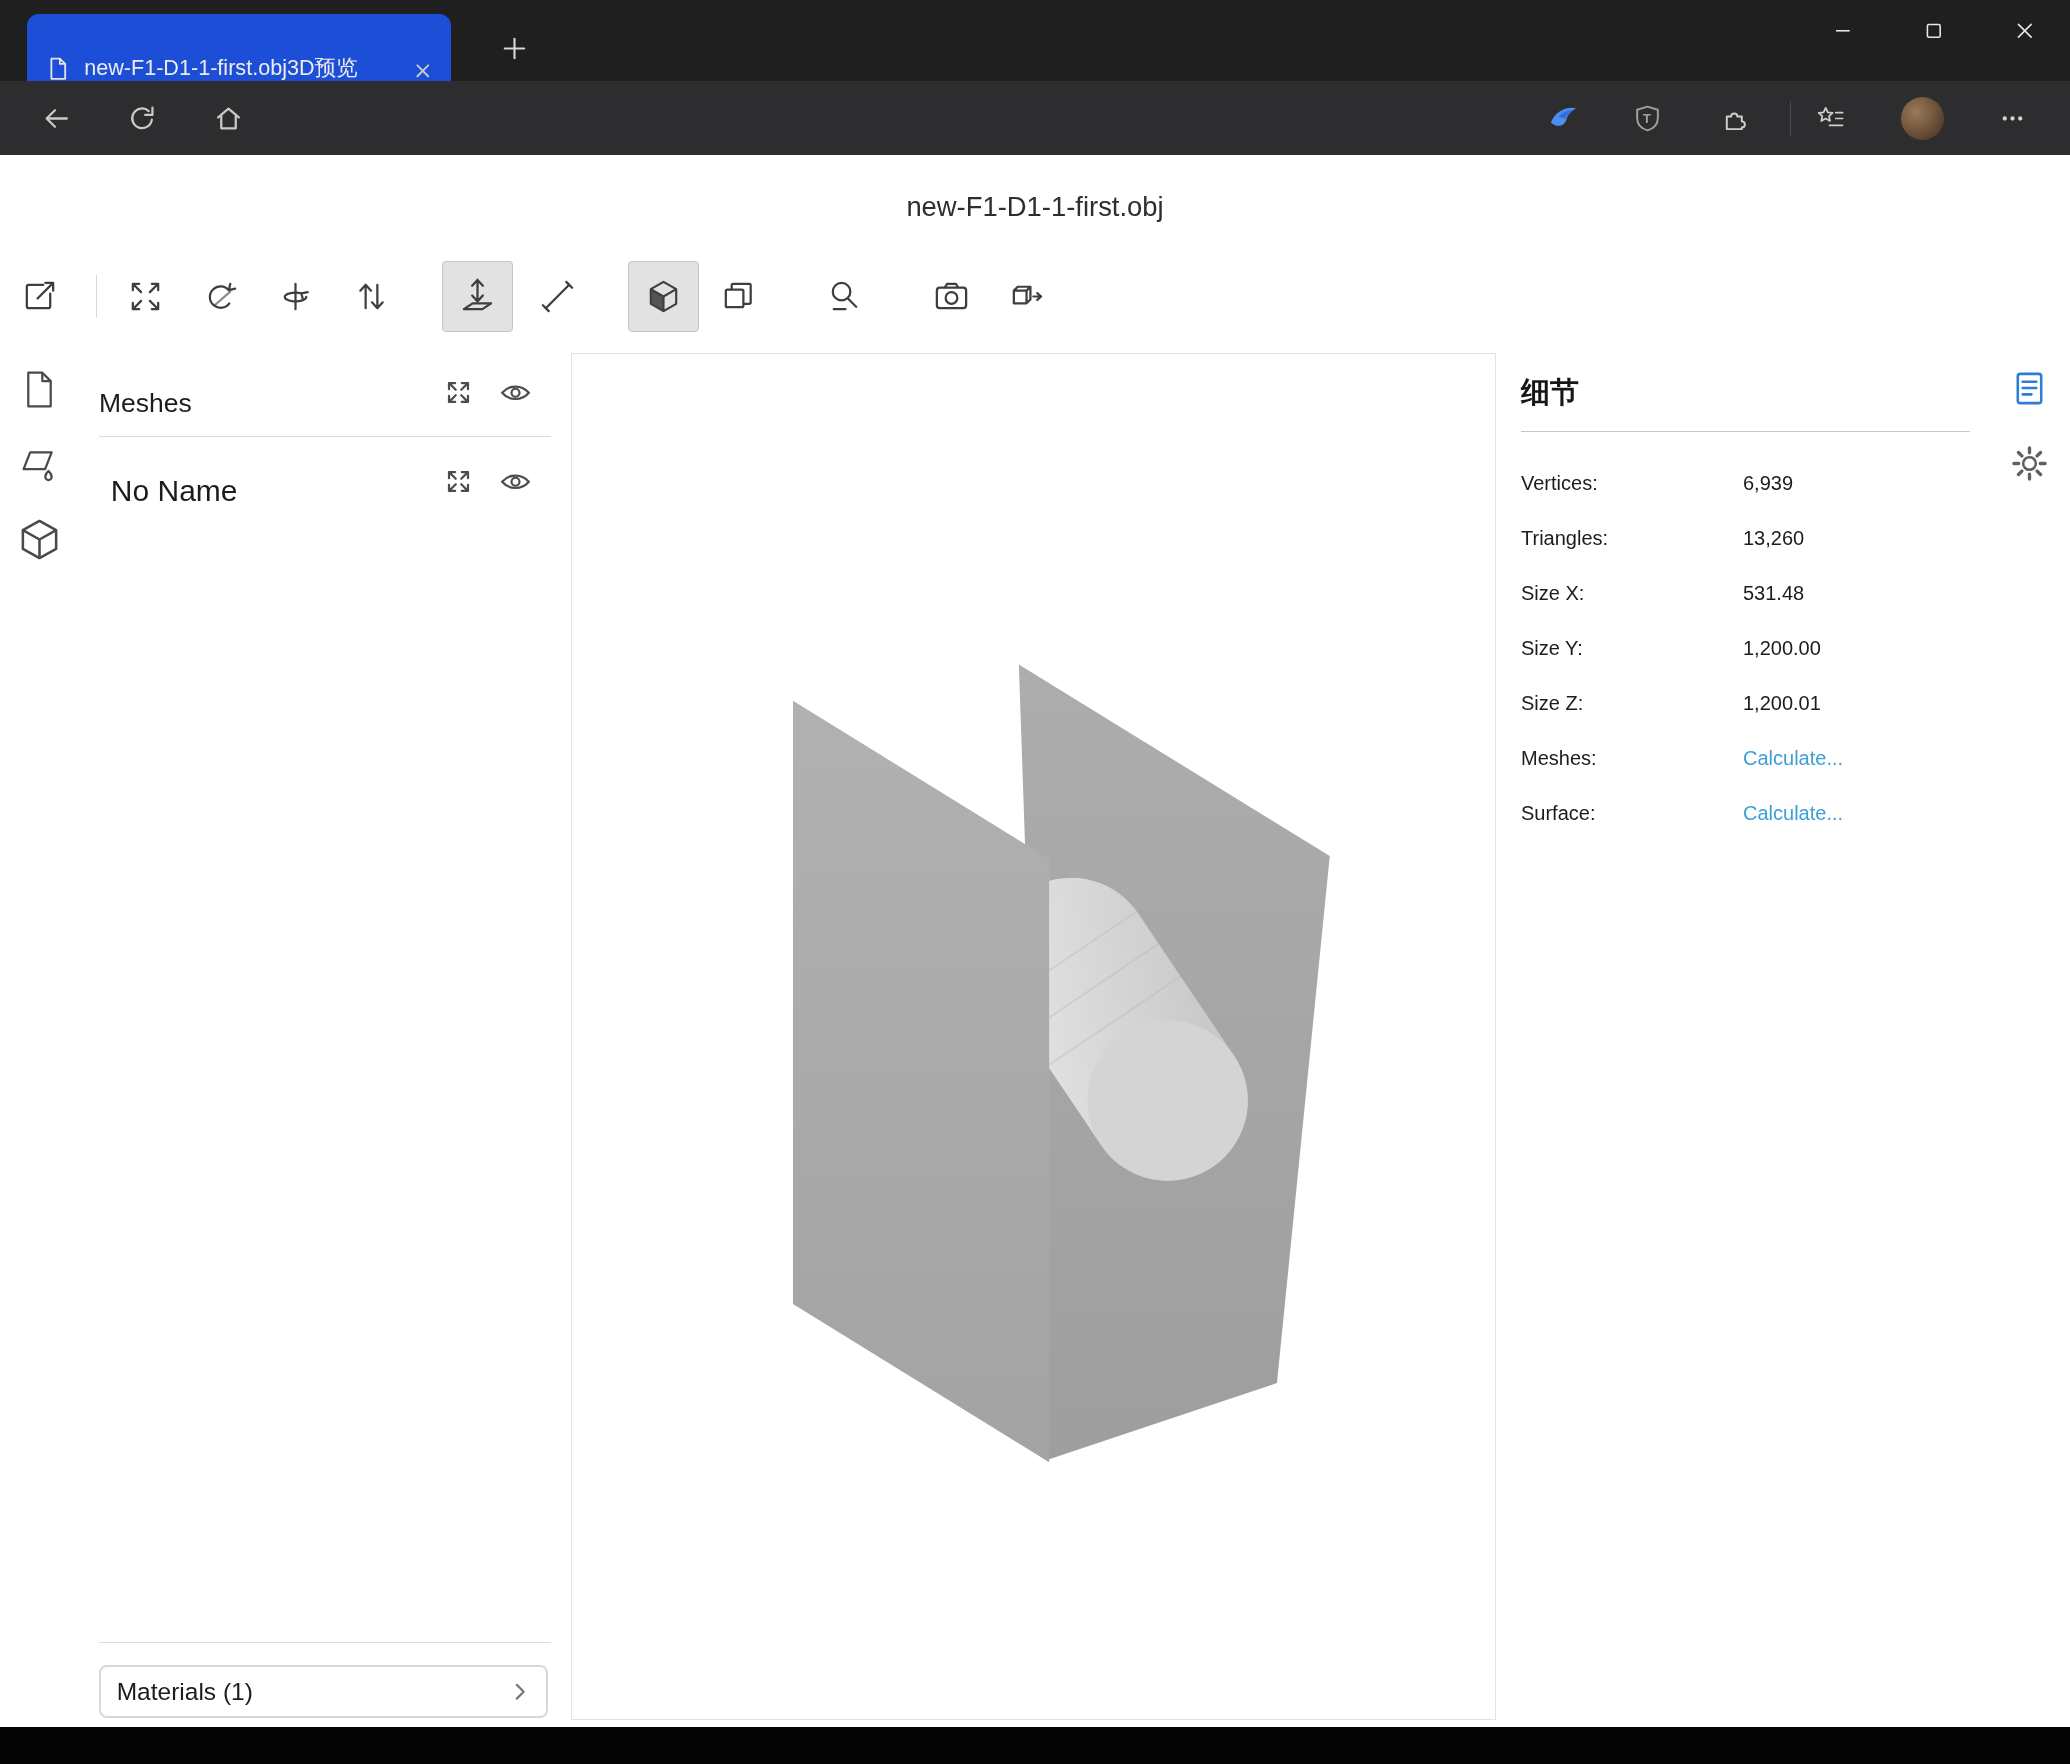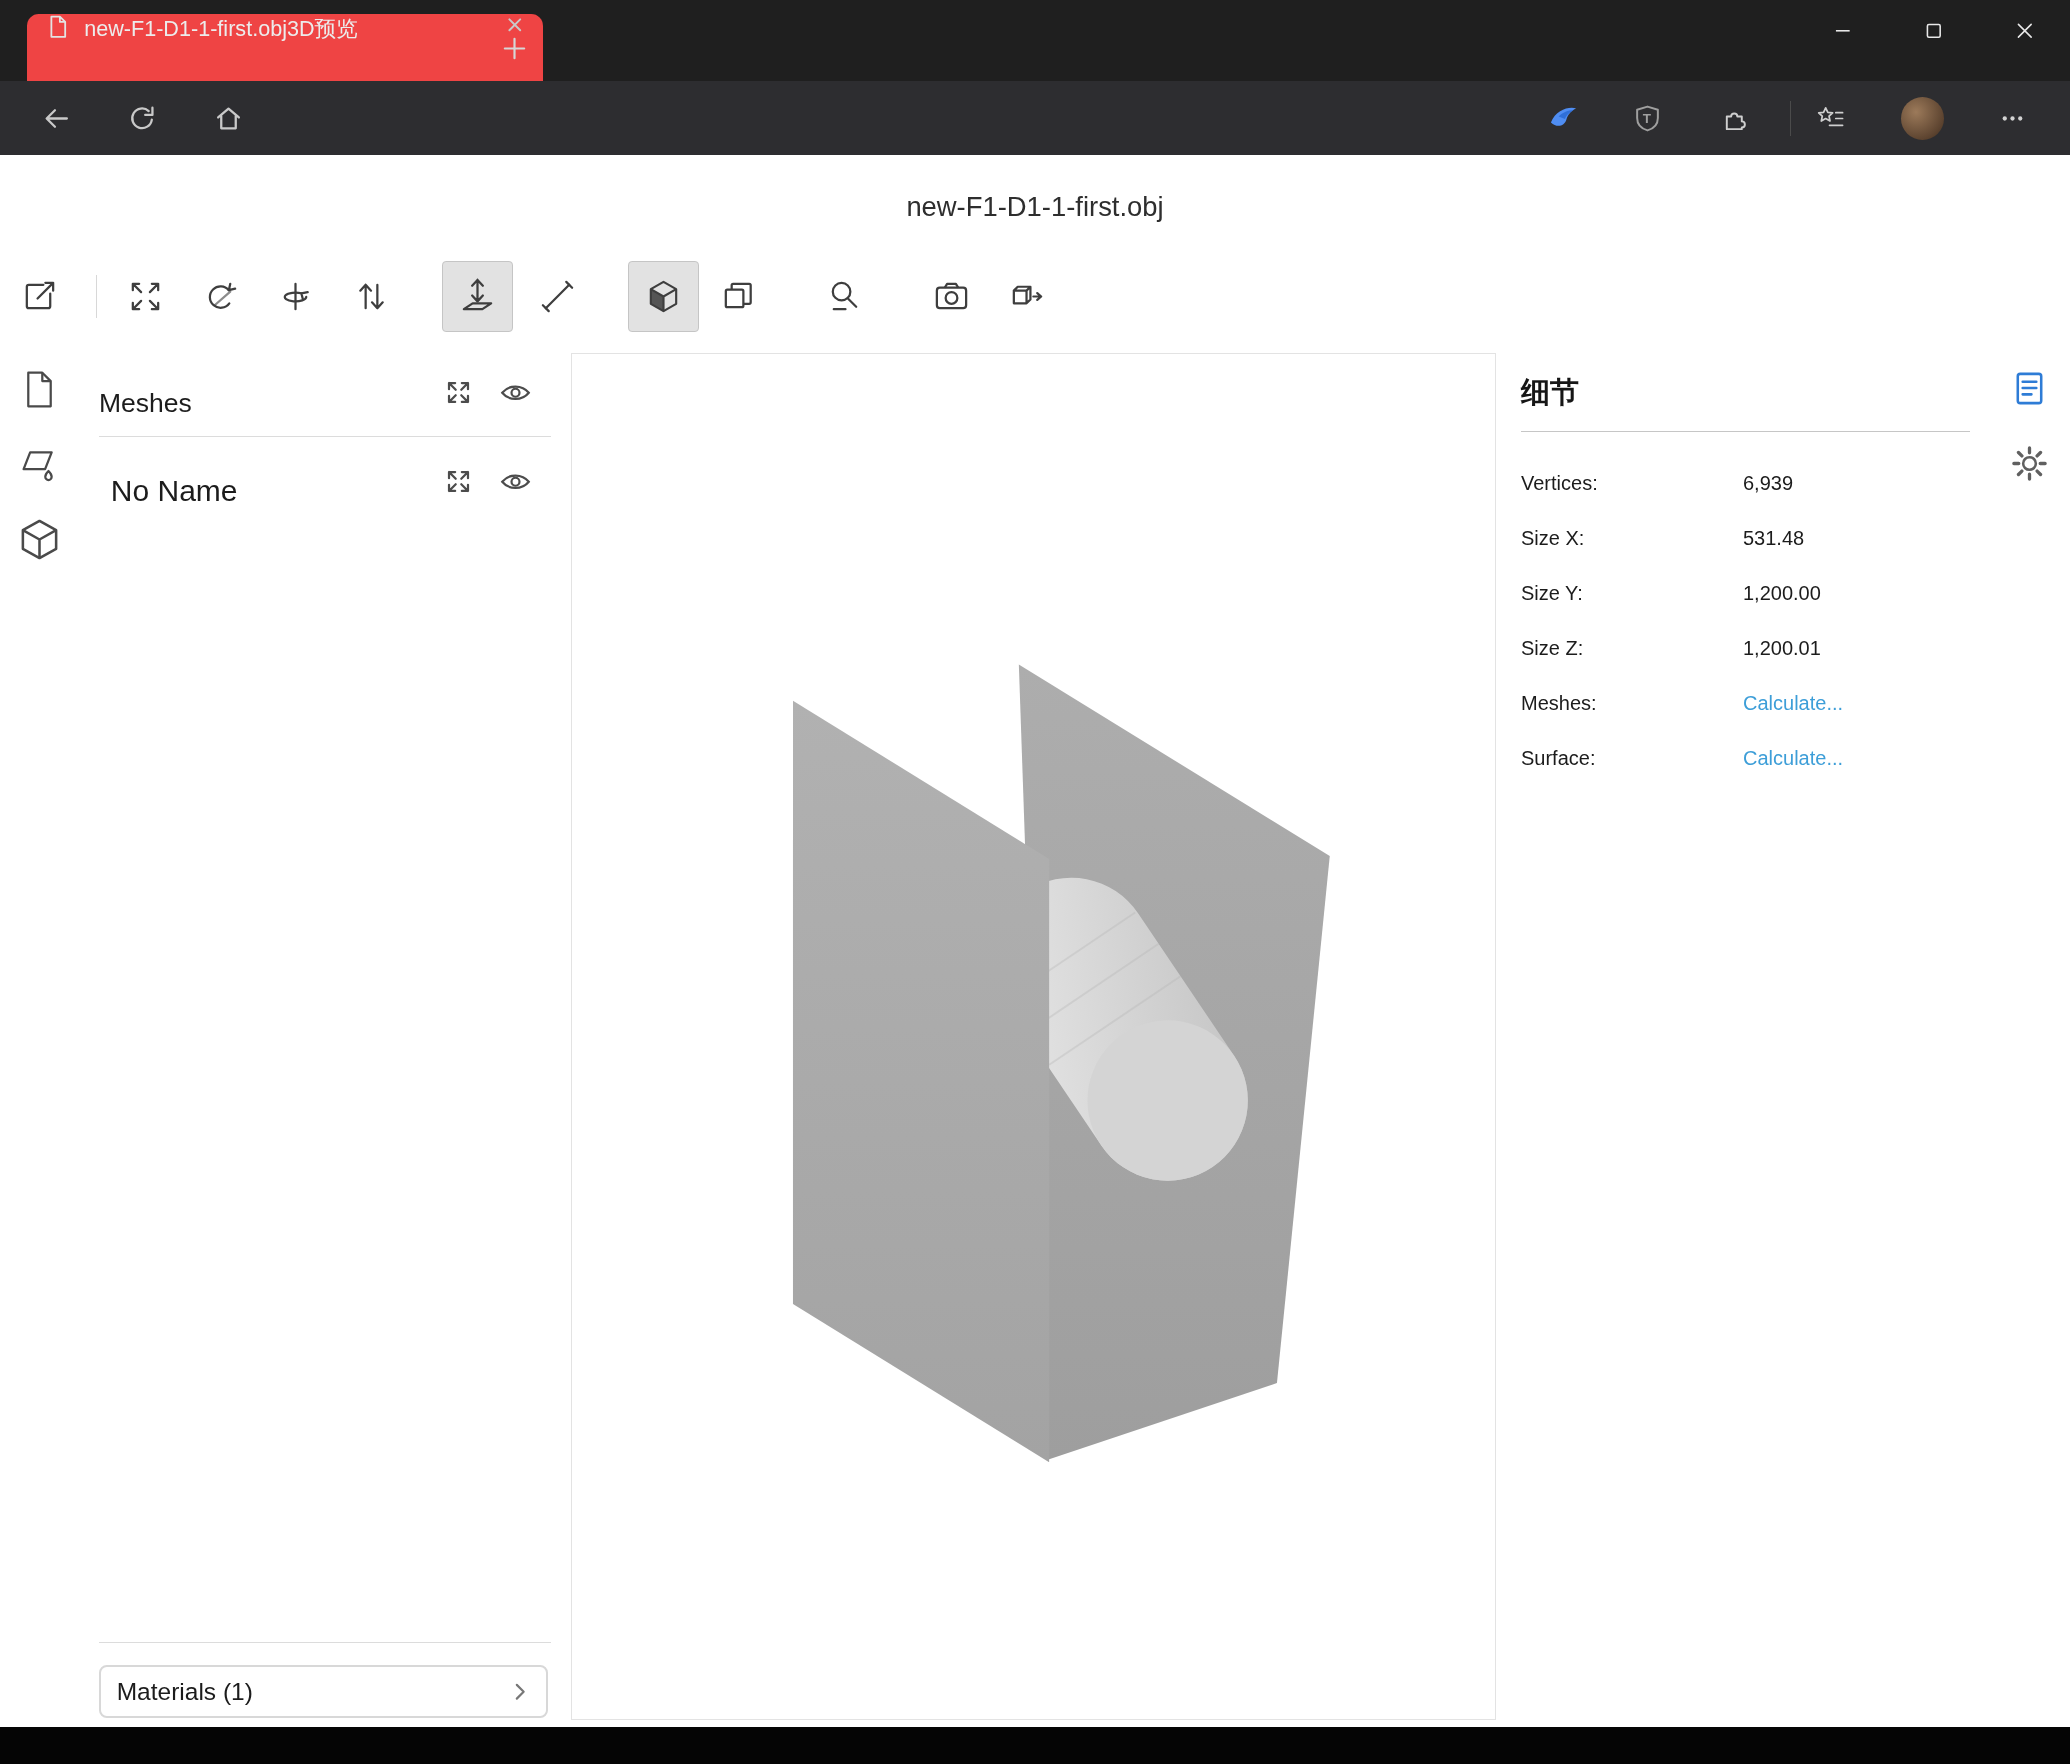--- a/index.html
+++ b/index.html
@@ -2,22 +2,22 @@
 <html><head>
 <meta charset="utf-8">
 <style>
   * { margin:0; padding:0; box-sizing:border-box; }
   html,body { background:#000; }
   .screen { position:relative; width:2070px; height:1764px; overflow:hidden;
             font-family:"Liberation Sans","DejaVu Sans",sans-serif; background:#fff; }
 
   
   .titlebar { position:absolute; left:0; top:0; width:2070px; height:81px; background:#1f1f1f; }
-  .tab { position:absolute; left:27.4px; top:13.7px; width:516px; height:68px; background:#ef4444;
-         border-radius:11.8px 11.8px 0 0; display:flex; align-items:flex-start; gap:13.7px; padding:0 17.6px;
+  .tab { position:absolute; left:27.4px; top:13.7px; width:424px; height:68px; background:#1d4ed8;
+         border-radius:11.8px 11.8px 0 0; display:flex; align-items:flex-end; gap:13.7px; padding:0 17.6px;
          color:#ececec; }
   .tab-title { font-size:21.6px; white-space:nowrap; overflow:hidden; text-overflow:ellipsis; flex:1; }
   .tab .favicon { color:#e3e3e3; flex:none; }
   .tab-close { color:#c9c9c9; flex:none; cursor:pointer; }
   .newtab { position:absolute; left:500px; top:34px; color:#d6d6d6; cursor:pointer; }
   .wincontrols { position:absolute; right:0; top:0; height:61px; display:flex; }
   .winbtn { width:91px; height:61px; display:flex; align-items:center; justify-content:center;
             color:#e8e8e8; cursor:pointer; }
 
   
@@ -363,20 +363,24 @@
     <div class="details">
       <div class="details-header">细节</div>
     </div>
     <div class="hr hr-details"></div>
     <div class="drows">
       <div class="drow">
         <span class="dlabel">Vertices:</span>
         <span class="dvalue">6,939</span>
       </div>
       <div class="drow">
+        <span class="dlabel">Triangles:</span>
+        <span class="dvalue">13,260</span>
+      </div>
+      <div class="drow">
         <span class="dlabel">Size X:</span>
         <span class="dvalue">531.48</span>
       </div>
       <div class="drow">
         <span class="dlabel">Size Y:</span>
         <span class="dvalue">1,200.00</span>
       </div>
       <div class="drow">
         <span class="dlabel">Size Z:</span>
         <span class="dvalue">1,200.01</span>

